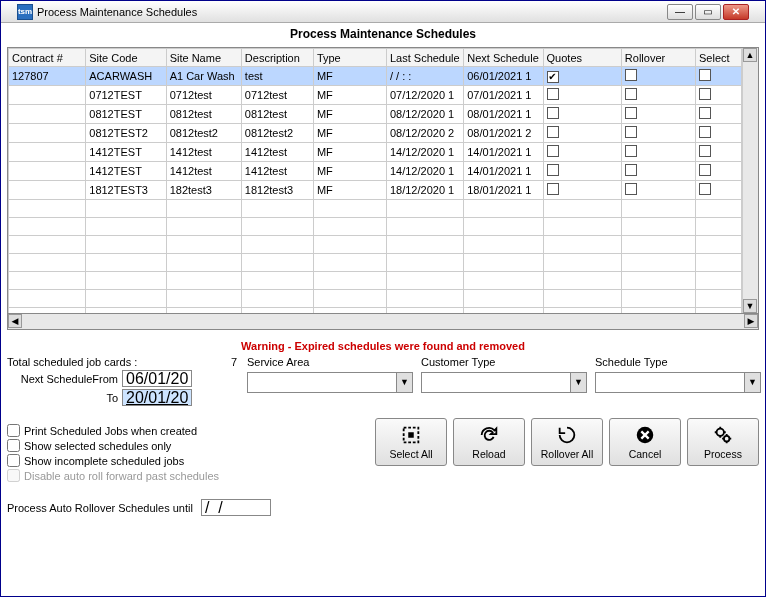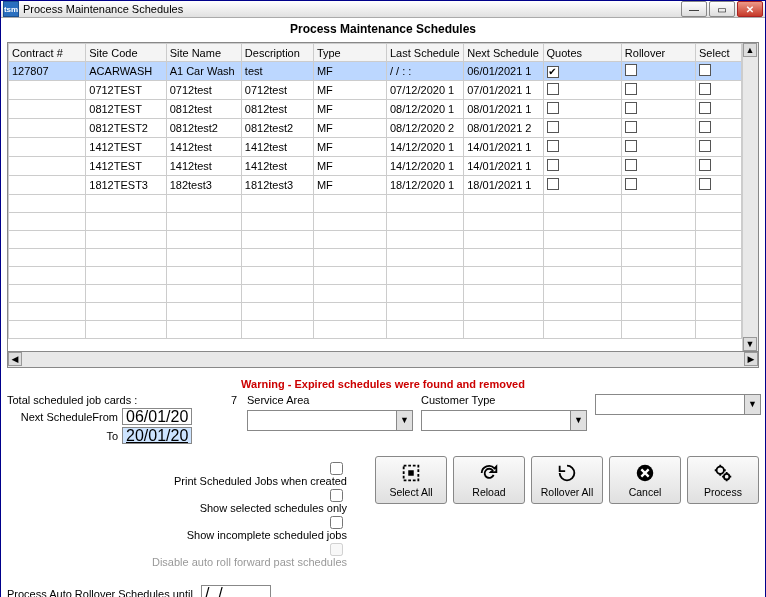--- a/index.html
+++ b/index.html
@@ -18,21 +18,21 @@
     background: #f0f0f0;
     display: flex;
     flex-direction: column;
   }
   .titlebar {
     height: 22px;
     background: linear-gradient(#fff, #e0e0e0);
     border-bottom: 1px solid #aaa;
     display: flex;
     align-items: center;
-    padding: 0 2px;
+    padding: 0 16px;
   }
   .titlebar-icon {
     width: 16px;
     height: 16px;
     background: #2a6fbf;
     color: #fff;
     font-size: 8px;
     font-weight: bold;
     display: flex;
     align-items: center;
@@ -64,21 +64,21 @@
   .content {
     flex: 1;
     background: #fff;
     padding: 0 6px 6px;
     display: flex;
     flex-direction: column;
   }
   .grid-container {
     border: 1px solid #888;
     background: #fff;
-    height: 310px;
+    height: 267px;
     display: flex;
   }
   .grid {
     flex: 1;
     overflow: hidden;
   }
   table.data-grid {
     border-collapse: collapse;
     width: 100%;
     table-layout: fixed;
@@ -164,21 +164,21 @@
   .filter-col .label { margin-bottom: 4px; }
   .combo {
     display: flex;
     border: 1px solid #888;
     height: 21px;
     background:#fff;
   }
   .combo input { flex:1; border:none; padding: 0 3px; font-size:11px; }
   .combo .drop { width: 16px; background: #e0e0e0; border-left:1px solid #888; text-align:center; line-height: 19px; font-size:9px; }
   .checks { margin-top: 16px; }
-  .checkline { display:flex; align-items:flex-end; margin-bottom:2px; font-size:11px;flex-direction:column;}
+  .checkline { display:flex; align-items:flex-end; margin-bottom:2px; font-size:11px;}
   .checkline input { margin: 0 4px 0 0; }
   .checkline.disabled { color: #999; }
   .btn-bar {
     display:flex;
     gap:6px;
     margin-top: 10px;
     justify-content:flex-end;
   }
   .tool-btn {
     width: 72px;
@@ -462,20 +462,21 @@
           </div>
         </div>
         <div class="filter-col">
           <span class="label">Customer Type</span>
           <div class="combo">
             <input value="" style="">
             <div class="drop">▼</div>
           </div>
         </div>
         <div class="filter-col">
+          <span class="label">Schedule Type</span>
           <div class="combo">
             <input value="" style="">
             <div class="drop">▼</div>
           </div>
         </div>
 
       </div>
     </div>
 
     <div style="display:flex">

